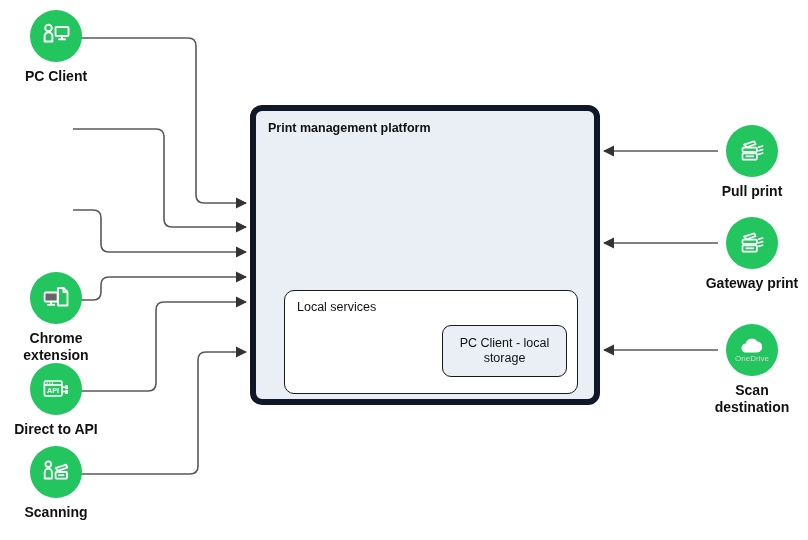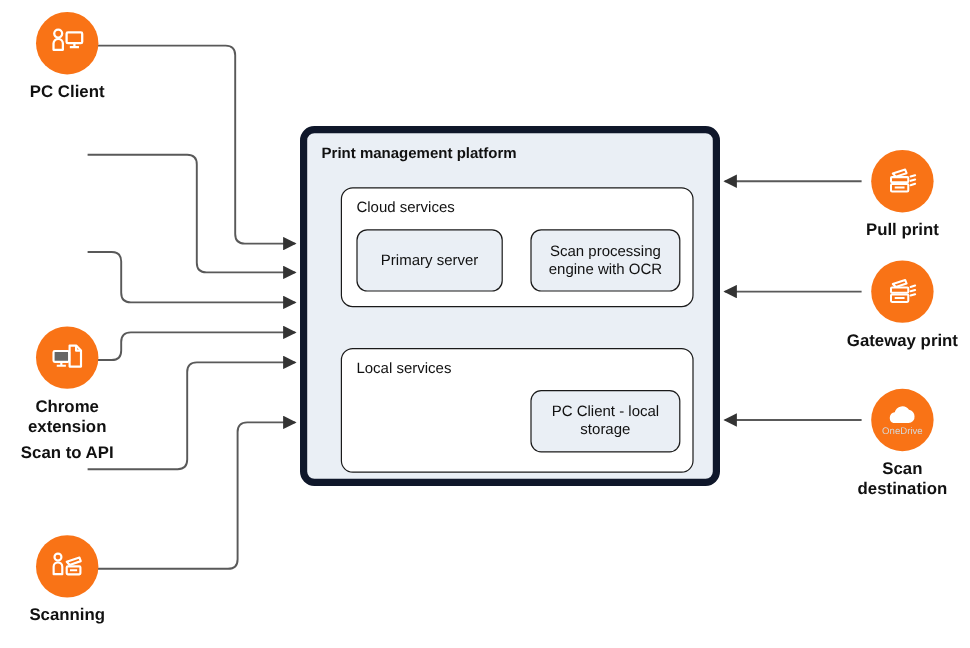--- a/index.html
+++ b/index.html
@@ -30,21 +30,21 @@
     display: flex;
     flex-direction: column;
     align-items: center;
   }
   .endpoint.left  { left: 0px; }
   .endpoint.right { left: 696px; }
 
   .circ {
     width: 52px; height: 52px;
     border-radius: 50%;
-    background: #f97316;
+    background: #22c55e;
     display: flex; align-items: center; justify-content: center;
   }
   .circ svg { display: block; }
   .caption {
     margin-top: 6px;
     font-size: 14px;
     font-weight: bold;
     color: #111111;
     text-align: center;
     line-height: 1.18;
@@ -140,26 +140,20 @@
 
       <path d="M 718 243 L 604 243" marker-end="url(#arrowL)"></path>
 
       <path d="M 718 350 L 604 350" marker-end="url(#arrowL)"></path>
     </g>
   </svg>
 
   <div id="platform">
     <div id="platform-title">Print management platform</div>
 
-    <div class="group" id="group-cloud">
-      <div class="group-title">Cloud services</div>
-      <div class="node a">Primary server</div>
-      <div class="node b">Scan processing
-engine with OCR</div>
-    </div>
 
     <div class="group" id="group-local">
       <div class="group-title">Local services</div>
       <div class="node b">PC Client - local
 storage</div>
     </div>
   </div>
 
   <div class="endpoint left" style="top:10px">
     <div class="circ">
@@ -184,21 +178,37 @@
         <rect x="3.6" y="9.5" width="13" height="9" rx="1.1" fill="#666666"></rect>
         <path d="M10.1 18.5 v3"></path>
         <path d="M6.3 21.8 h7.6"></path>
       </svg>
     </div>
     <div class="caption">Chrome
 extension</div>
   </div>
 
   <div class="endpoint left" style="top:363px">
-    <div class="caption">Scan to API</div>
+    <div class="circ">
+      <svg width="30" height="30" viewBox="0 0 30 30" fill="none" stroke="#ffffff" stroke-width="1.7" stroke-linejoin="round">
+        <rect x="3.4" y="7" width="17.5" height="15" rx="1.3"></rect>
+        <path d="M3.4 11 h17.5"></path>
+        <g fill="#ffffff" stroke="none">
+          <circle cx="6.2" cy="9" r="0.75"></circle>
+          <circle cx="8.8" cy="9" r="0.75"></circle>
+          <circle cx="11.4" cy="9" r="0.75"></circle>
+        </g>
+        <text x="12.1" y="19" font-family="Liberation Sans, sans-serif" font-size="7.2" font-weight="bold" fill="#ffffff" stroke="none" text-anchor="middle">API</text>
+        <path d="M20.9 13.2 h3.4"></path>
+        <path d="M20.9 17.6 h3.4"></path>
+        <rect x="24.1" y="11.2" width="2.9" height="4" rx="0.7" fill="#ffffff" stroke="none"></rect>
+        <rect x="24.1" y="15.9" width="2.9" height="4" rx="0.7" fill="#ffffff" stroke="none"></rect>
+      </svg>
+    </div>
+    <div class="caption">Direct to API</div>
   </div>
 
   <div class="endpoint left" style="top:446px">
     <div class="circ">
       <svg width="30" height="30" viewBox="0 0 30 30" fill="none" stroke="#ffffff" stroke-width="1.8" stroke-linejoin="round">
         <circle cx="7.3" cy="7.2" r="2.9"></circle>
         <path d="M3.7 21.5 v-6.3 a3.6 3.6 0 0 1 3.6 -3.6 a3.6 3.6 0 0 1 3.6 3.6 v6.3 z"></path>
         <path d="M14.6 11.2 l10.6 -3.6 l1.1 3 l-9.3 3.3 z"></path>
         <rect x="14.6" y="15" width="11.4" height="6.6" rx="0.9"></rect>
         <path d="M17.3 18.2 h6"></path>

